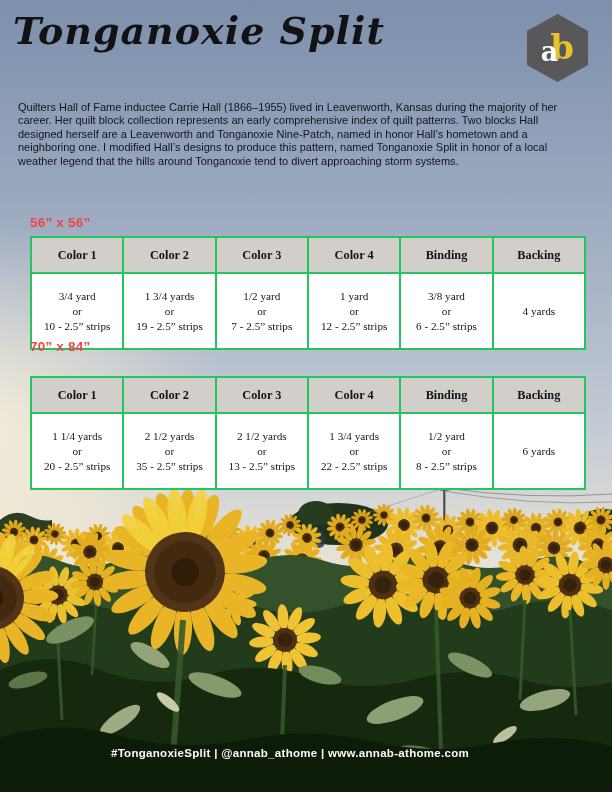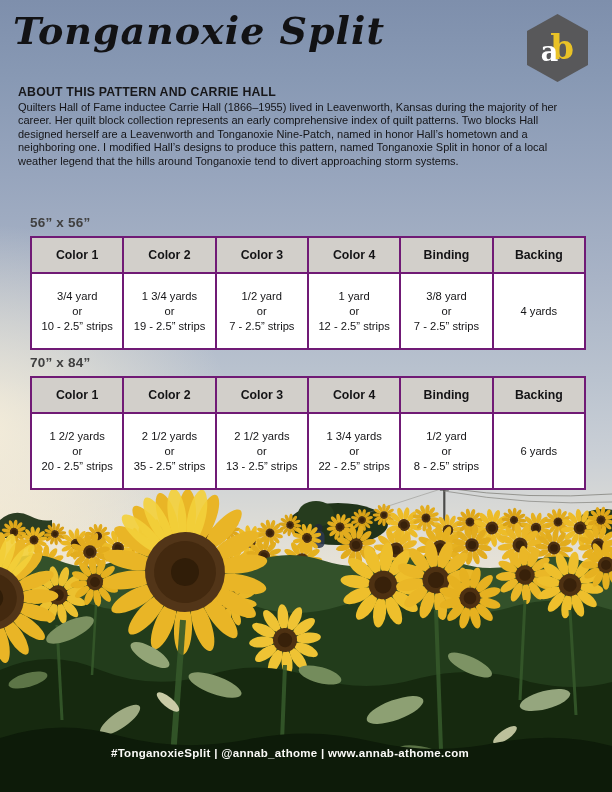--- a/index.html
+++ b/index.html
@@ -37,32 +37,32 @@
     position:absolute;left:18px;top:101px;width:548px;margin:0;
     font-size:11px;line-height:13.4px;color:#141417;
   }
   
   .fabric-heading{
     position:absolute;left:18px;top:193px;margin:0;
     font-size:12.3px;font-weight:bold;color:#17171a;letter-spacing:.2px;
   }
   .size-label{
     position:absolute;left:30px;margin:0;
-    font-size:13.5px;font-weight:bold;color:#404040;letter-spacing:.2px;
+    font-size:13.5px;font-weight:bold;color:#ef4444;letter-spacing:.2px;
   }
   #size-label-0{top:215px;}
-  #size-label-1{top:355px;}
+  #size-label-1{top:339px;}
   table.fabric{
     position:absolute;left:30px;width:556px;
     border-collapse:collapse;table-layout:fixed;
     background:#fff;
   }
   #fabric-table-0{top:236px;}
   #fabric-table-1{top:376px;}
-  table.fabric,table.fabric th,table.fabric td{border:2px solid #701a75;}
+  table.fabric,table.fabric th,table.fabric td{border:2px solid #22c55e;font-family:Liberation Serif, serif;}
   table.fabric th{
     background:#d2cfca;height:32px;
     font-size:12.3px;font-weight:bold;color:#141416;text-align:center;
   }
   table.fabric td{
     background:#fff;height:74px;padding:0 1px;
     font-size:11.2px;color:#141416;text-align:center;vertical-align:middle;
     white-space:pre-line;line-height:15px;
   }
   
@@ -248,21 +248,20 @@
 </svg>
 
 <div class="content">
   <h1 id="page-title">Tonganoxie Split</h1>
 
   <div class="logo">
     <span class="a">a</span>
     <span class="b">b</span>
   </div>
 
-  <h2 class="about-heading">ABOUT THIS PATTERN AND CARRIE HALL</h2>
   <p class="about-body">Quilters Hall of Fame inductee Carrie Hall (1866–1955) lived in Leavenworth, Kansas during the majority of her career. Her quilt block collection represents an early comprehensive index of quilt patterns. Two blocks Hall designed herself are a Leavenworth and Tonganoxie Nine-Patch, named in honor Hall’s hometown and a neighboring one. I modified Hall’s designs to produce this pattern, named Tonganoxie Split in honor of a local weather legend that the hills around Tonganoxie tend to divert approaching storm systems.</p>
 
 
   <h3 class="size-label" id="size-label-0">56” x 56”</h3>
   <table class="fabric" id="fabric-table-0">
     <thead>
         <tr>
           <th>Color 1</th>
           <th>Color 2</th>
           <th>Color 3</th>
@@ -280,41 +279,41 @@
 or
 19 - 2.5” strips</td>
           <td>1/2 yard
 or
 7 - 2.5” strips</td>
           <td>1 yard
 or
 12 - 2.5” strips</td>
           <td>3/8 yard
 or
-7 - 2.5” strips</td>
+6 - 2.5” strips</td>
           <td>4 yards</td>
         </tr>
       </tbody>
   </table>
 
   <h3 class="size-label" id="size-label-1">70” x 84”</h3>
   <table class="fabric" id="fabric-table-1">
     <thead>
         <tr>
           <th>Color 1</th>
           <th>Color 2</th>
           <th>Color 3</th>
           <th>Color 4</th>
           <th>Binding</th>
           <th>Backing</th>
         </tr>
       </thead>
     <tbody>
         <tr>
-          <td>1 2/2 yards
+          <td>1 1/4 yards
 or
 20 - 2.5” strips</td>
           <td>2 1/2 yards
 or
 35 - 2.5” strips</td>
           <td>2 1/2 yards
 or
 13 - 2.5” strips</td>
           <td>1 3/4 yards
 or

